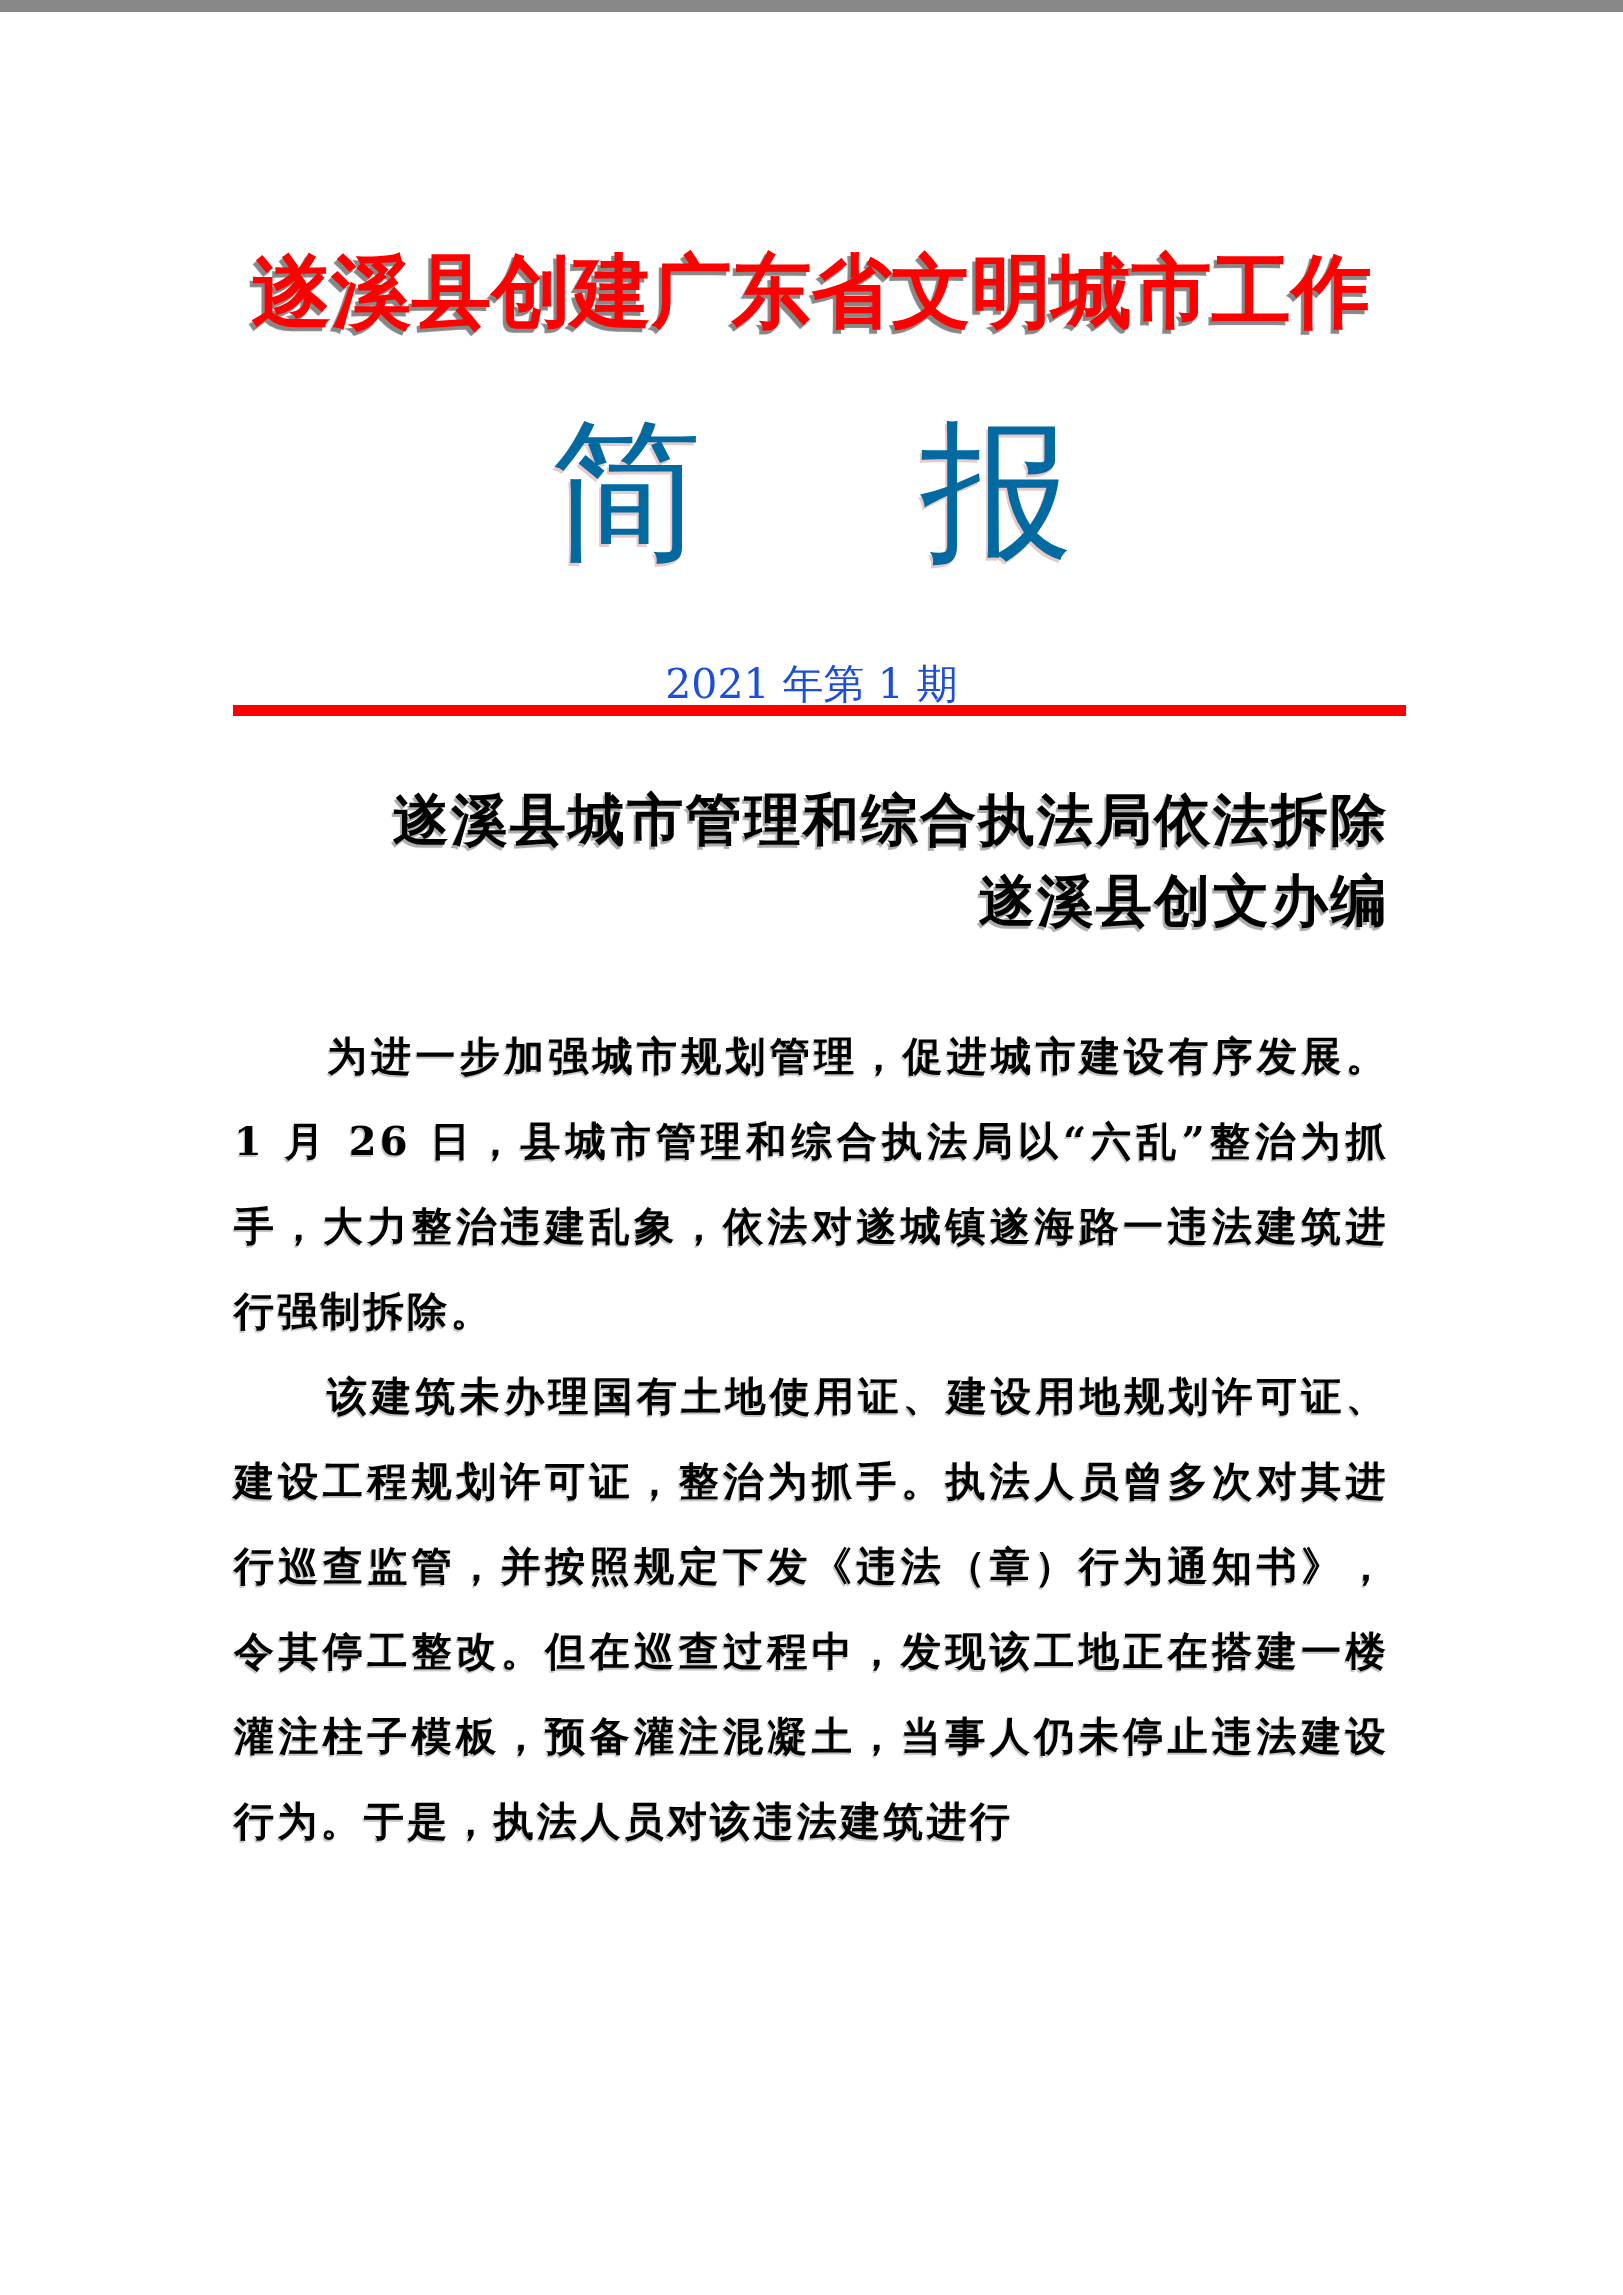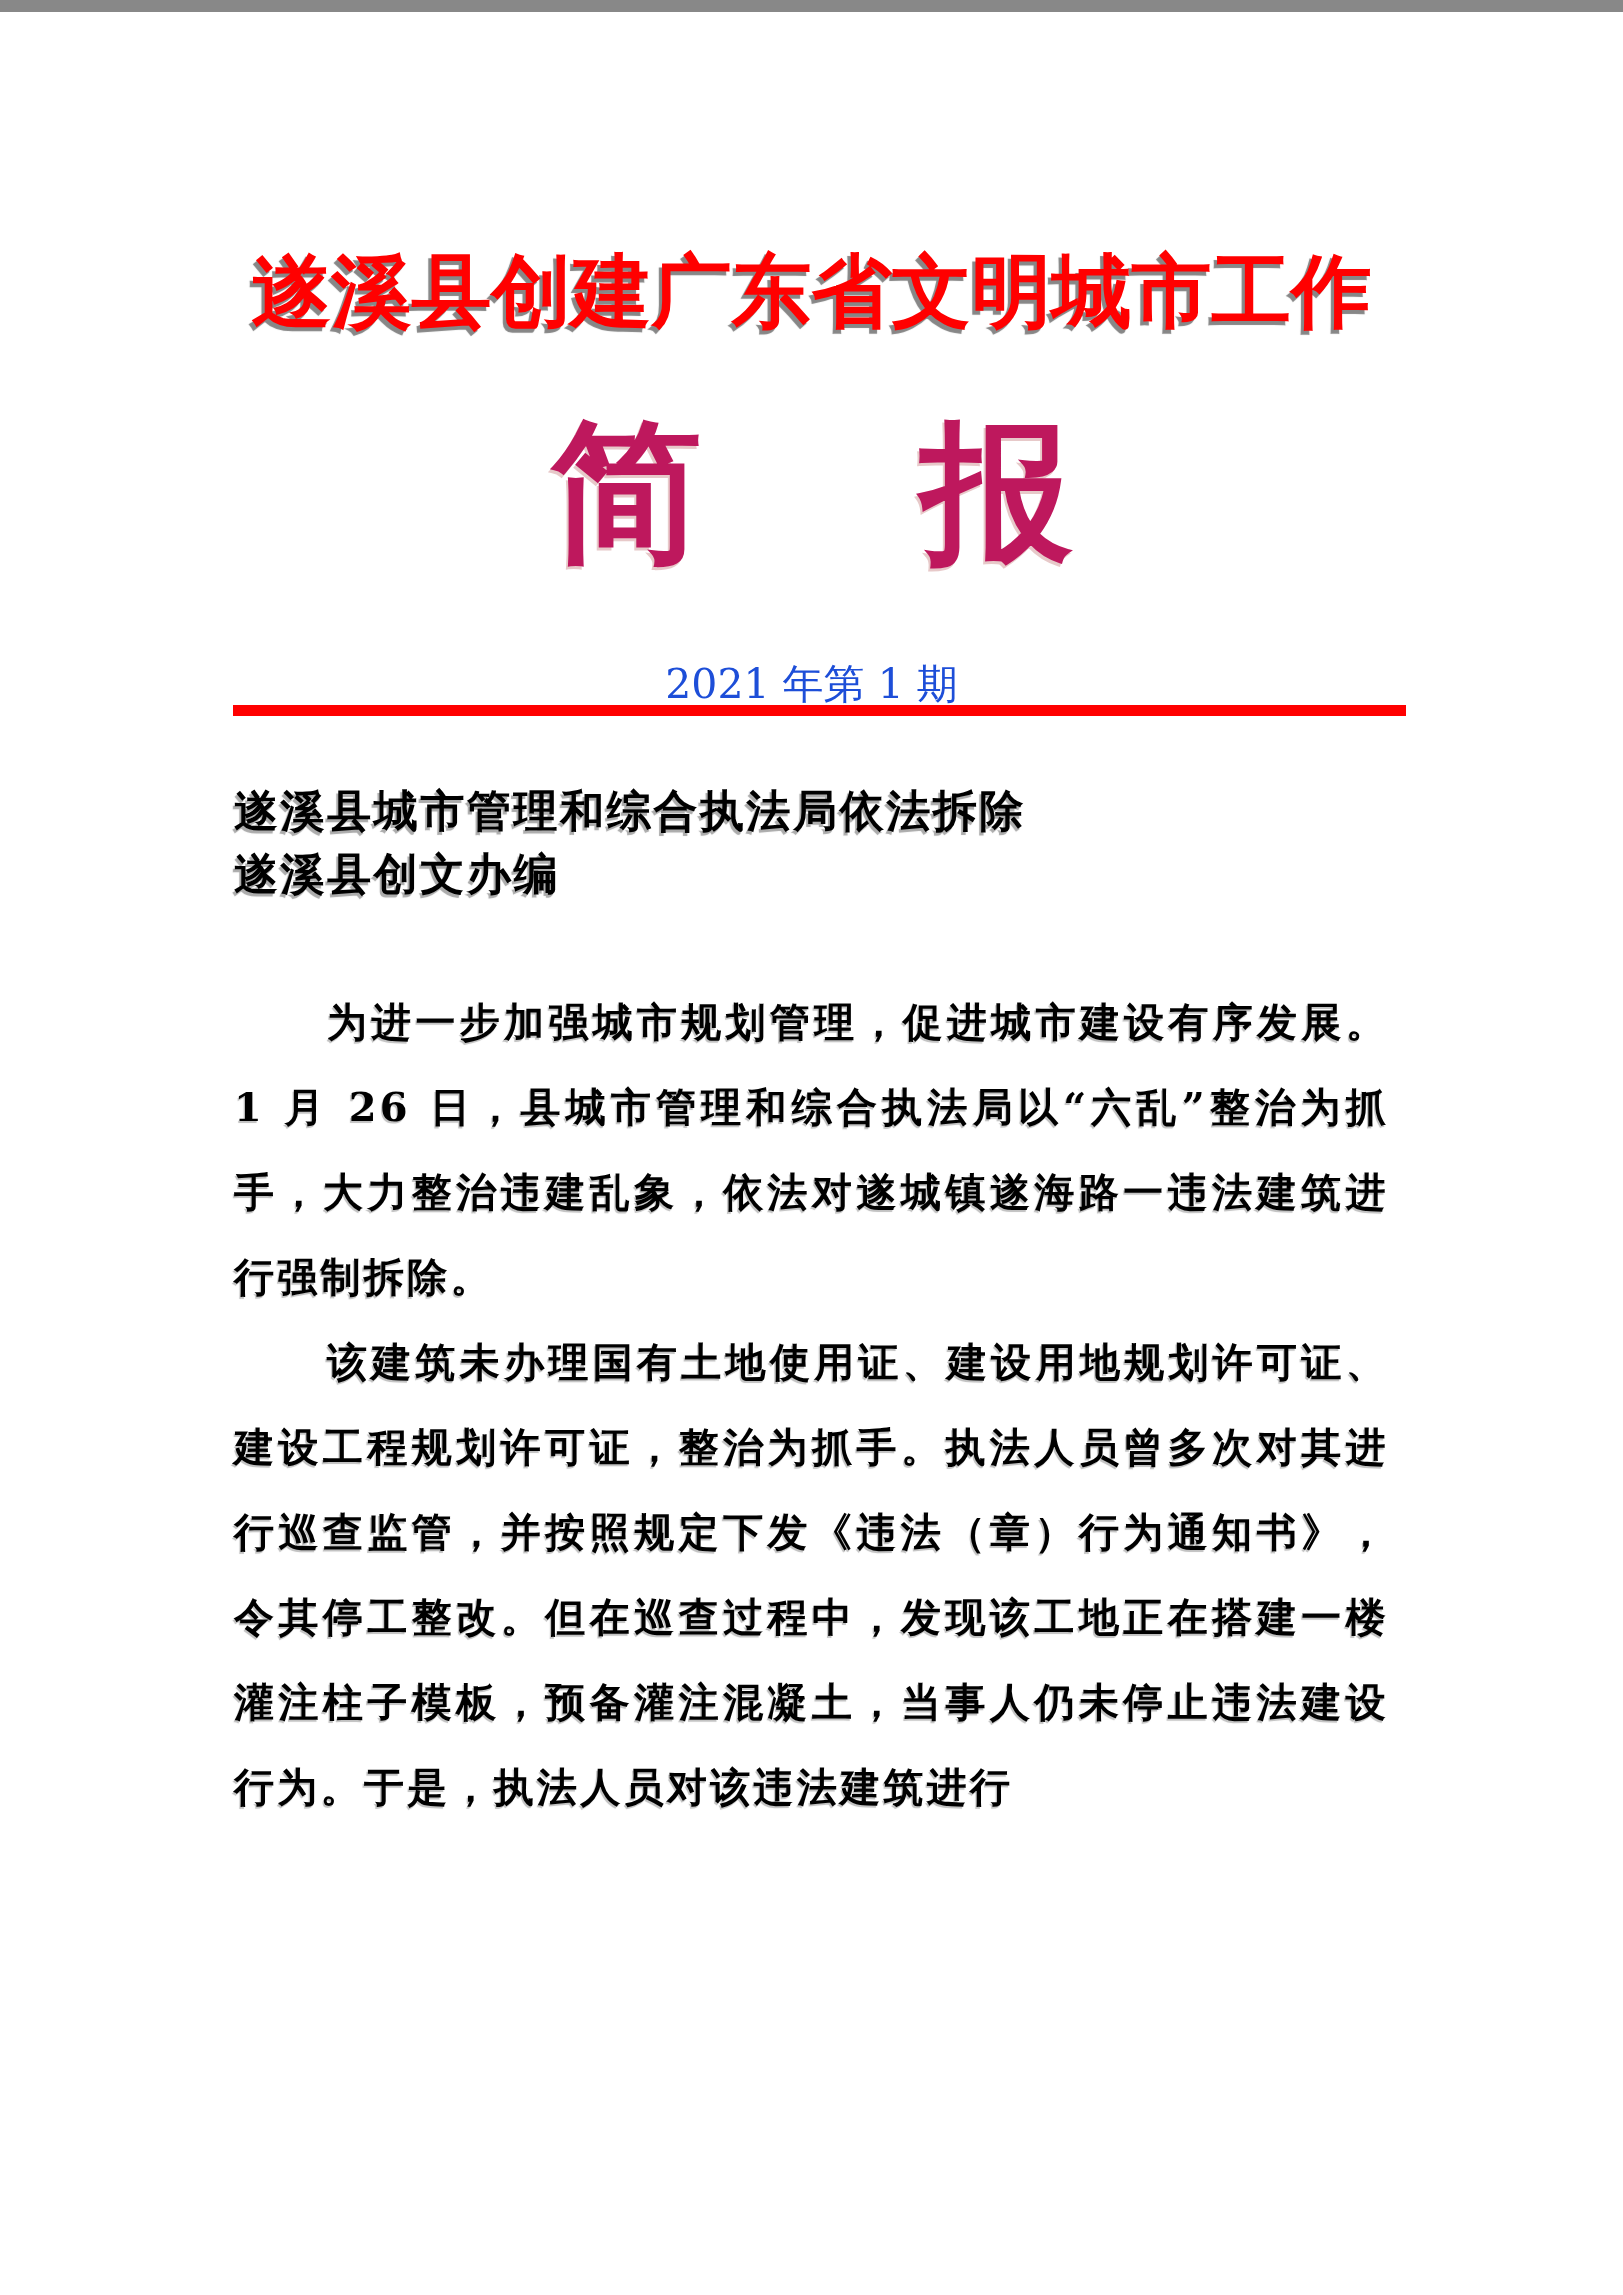--- a/index.html
+++ b/index.html
@@ -25,22 +25,22 @@
     line-height: 1.08;
     color: #FF0000;
     white-space: nowrap;
     text-shadow: -3.3px 3.9px 0.7px rgba(70,70,70,0.65);
   }
   .brief-title {
     margin-top: 81px;
     text-align: center;
     font-size: 152px;
     line-height: 1;
-    color: #be185d;
-    font-weight: bold;
+    color: #0369a1;
+    font-weight: normal;
     font-family: "DejaVu Serif", serif;
   }
   .brief-title .spread {
     display: inline-block;
     letter-spacing: 218px;
     margin-right: -218px;
     text-shadow: -2px 2.6px 0 rgba(160,40,40,0.25);
   }
   .issue-line {
     margin-top: 96px;
@@ -67,22 +67,22 @@
   .red-rule {
     height: 10.5px;
     background: #FF0000;
     width: calc(100% + 18.3px);
     margin-left: -1.3px;
   }
 
   
   .article-title {
     margin: 63px 0 0 0;
-    text-align: left;
-    font-size: 44px;
+    text-align: right;
+    font-size: 56px;
     font-weight: bold;
     line-height: 1.44;
     letter-spacing: 2.6px;
     text-shadow: -2px 2.6px 0.7px rgba(90,90,90,0.5);
   }
   .article-body {
     margin-top: 73px;
     font-weight: bold;
   }
   .article-body p {

